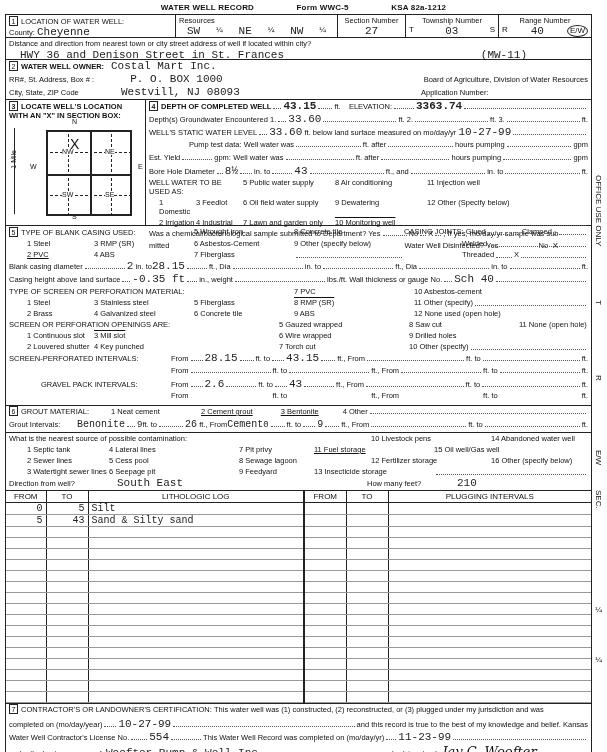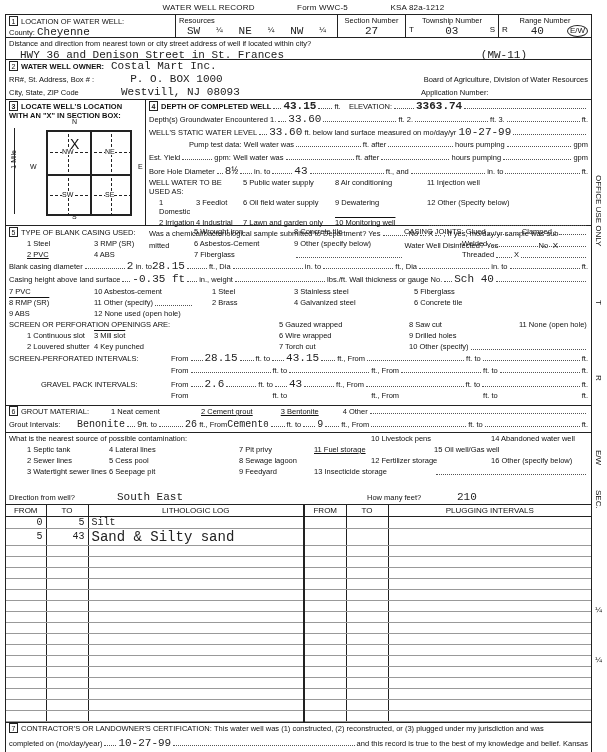--- a/index.html
+++ b/index.html
@@ -1,18 +1,18 @@
 <!DOCTYPE html>
 <html><head>
 <meta charset="utf-8">
 <style>
   * { box-sizing: border-box; margin: 0; padding: 0; }
   body { width: 607px; height: 752px; background: #fff; font-family: "Liberation Sans", sans-serif; color: #111; font-size: 8px; position: relative; overflow: hidden; }
   .form-title { position: absolute; top: 3px; left: 0; width: 607px; text-align: center; font-size: 8px; letter-spacing: 0.2px; }
-  .form-title span { margin: 0 20px; }
+  .form-title span { margin: 0 20px; font-weight: bold; }
   .page { position: absolute; left: 5px; top: 14px; width: 587px; border: 1px solid #222; }
   .row { display: flex; border-bottom: 1px solid #222; }
   .cell { border-right: 1px solid #222; padding: 1px 3px; }
   .cell:last-child { border-right: none; }
   .lbl { font-size: 7.5px; }
   .hand { font-family: "Liberation Mono", monospace; font-size: 11px; color: #222; }
   .secnum { display: inline-block; border: 1px solid #222; font-size: 7px; width: 9px; height: 10px; text-align: center; line-height: 9px; margin-right: 3px; }
   .line { display: flex; align-items: baseline; height: 13px; white-space: nowrap; overflow: hidden; padding: 0 3px; }
   .dots { flex: 1; border-bottom: 1px dotted #555; margin: 0 2px; height: 8px; min-width: 6px; }
   .sect { border-bottom: 1px solid #222; position: relative; }
@@ -220,20 +220,21 @@
         <span class="hand">-0.35 ft</span>
         <span class="dots" style="flex:0 0 10px;"></span>
         <span class="lbl">in., weight</span>
         <span class="dots"></span>
         <span class="lbl">lbs./ft. Wall thickness or gauge No.</span>
         <span class="dots" style="flex:0 0 8px;"></span>
         <span class="hand">Sch 40</span>
         <span class="dots"></span>
       </div>
     <div style="display:grid; grid-template-columns: 85px 100px 100px 120px 1fr; font-size:7.5px; padding:1px 3px; row-gap:2px;">
+      <span style="grid-column:1/4;">TYPE OF SCREEN OR PERFORATION MATERIAL:</span>
       <span>7 PVC</span>
       <span>10 Asbestos-cement</span>
       <span style="padding-left:18px;">1 Steel</span>
       <span>3 Stainless steel</span>
       <span>5 Fiberglass</span>
       <span><span class="ol">8 RMP (SR)</span></span>
       <span style="display:flex;">
           <span>11 Other (specify)</span>
           <span class="dots"></span>
         </span>
@@ -354,21 +355,21 @@
           <span>16 Other (specify below)</span>
         </span>
       <span style="padding-left:18px; white-space:nowrap;">3 Watertight sewer lines</span>
       <span>6 Seepage pit</span>
       <span style="padding-left:30px;">9 Feedyard</span>
       <span style="display:flex;">
           <span style="width:120px;">13 Insecticide storage</span>
           <span class="dots"></span>
         </span>
     </div>
-    <div class="line" style="border-top:none;margin-top:14px;">
+    <div class="line" style="border-top:none;">
         <span class="lbl" style="width:108px;">Direction from well?</span>
         <span class="hand" style="width:250px;">South East</span>
         <span class="lbl" style="width:90px;">How many feet?</span>
         <span class="hand">210</span>
       </div>
   </div>
 
   <table class="table">
     <thead>
       <tr>
@@ -385,21 +386,21 @@
           <td class="num hand" style="font-size: 10px;">0</td>
           <td class="num hand" style="font-size: 10px;">5</td>
           <td class="bold-sep hand" style="font-size: 10px;">Silt</td>
           <td></td>
           <td></td>
           <td></td>
         </tr>
         <tr>
           <td class="num hand" style="font-size: 10px;">5</td>
           <td class="num hand" style="font-size: 10px;">43</td>
-          <td class="bold-sep hand" style="font-size: 14px;">Sand &amp; Silty sand</td>
+          <td class="bold-sep hand" style="font-size: 10px;">Sand &amp; Silty sand</td>
           <td></td>
           <td></td>
           <td></td>
         </tr>
         <tr>
           <td class="num"></td>
           <td class="num"></td>
           <td class="bold-sep"></td>
           <td></td>
           <td></td>

